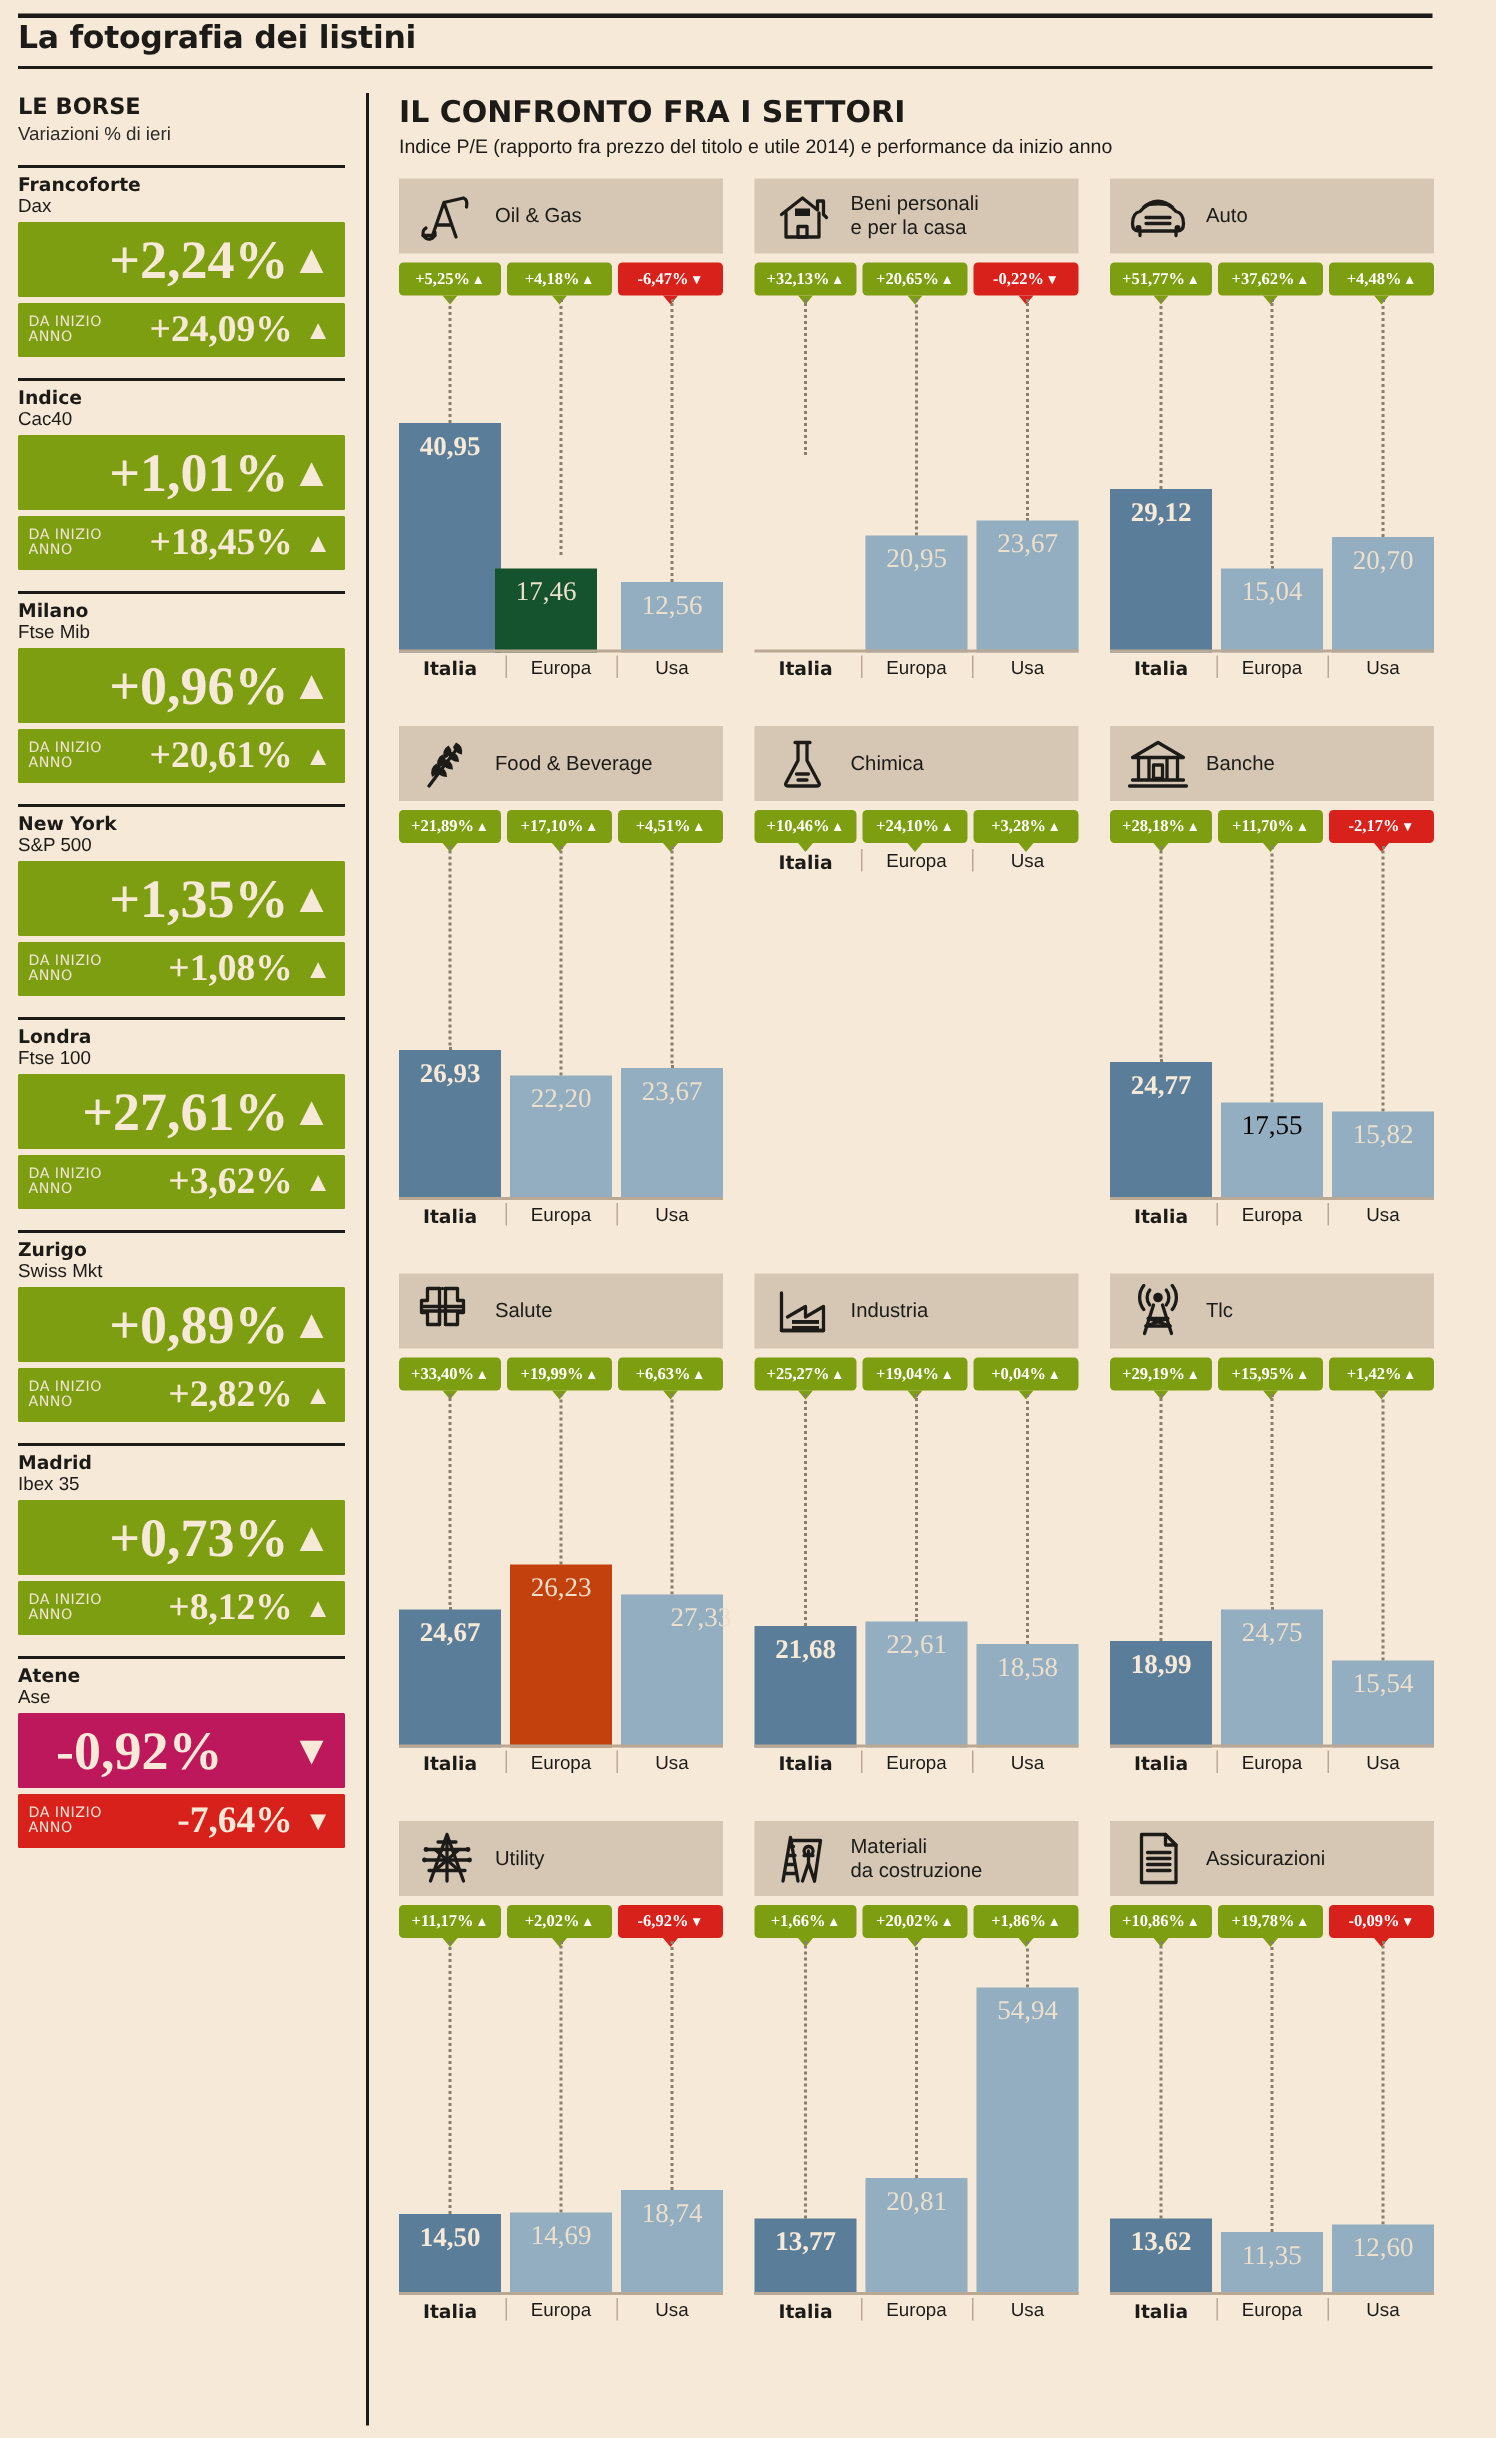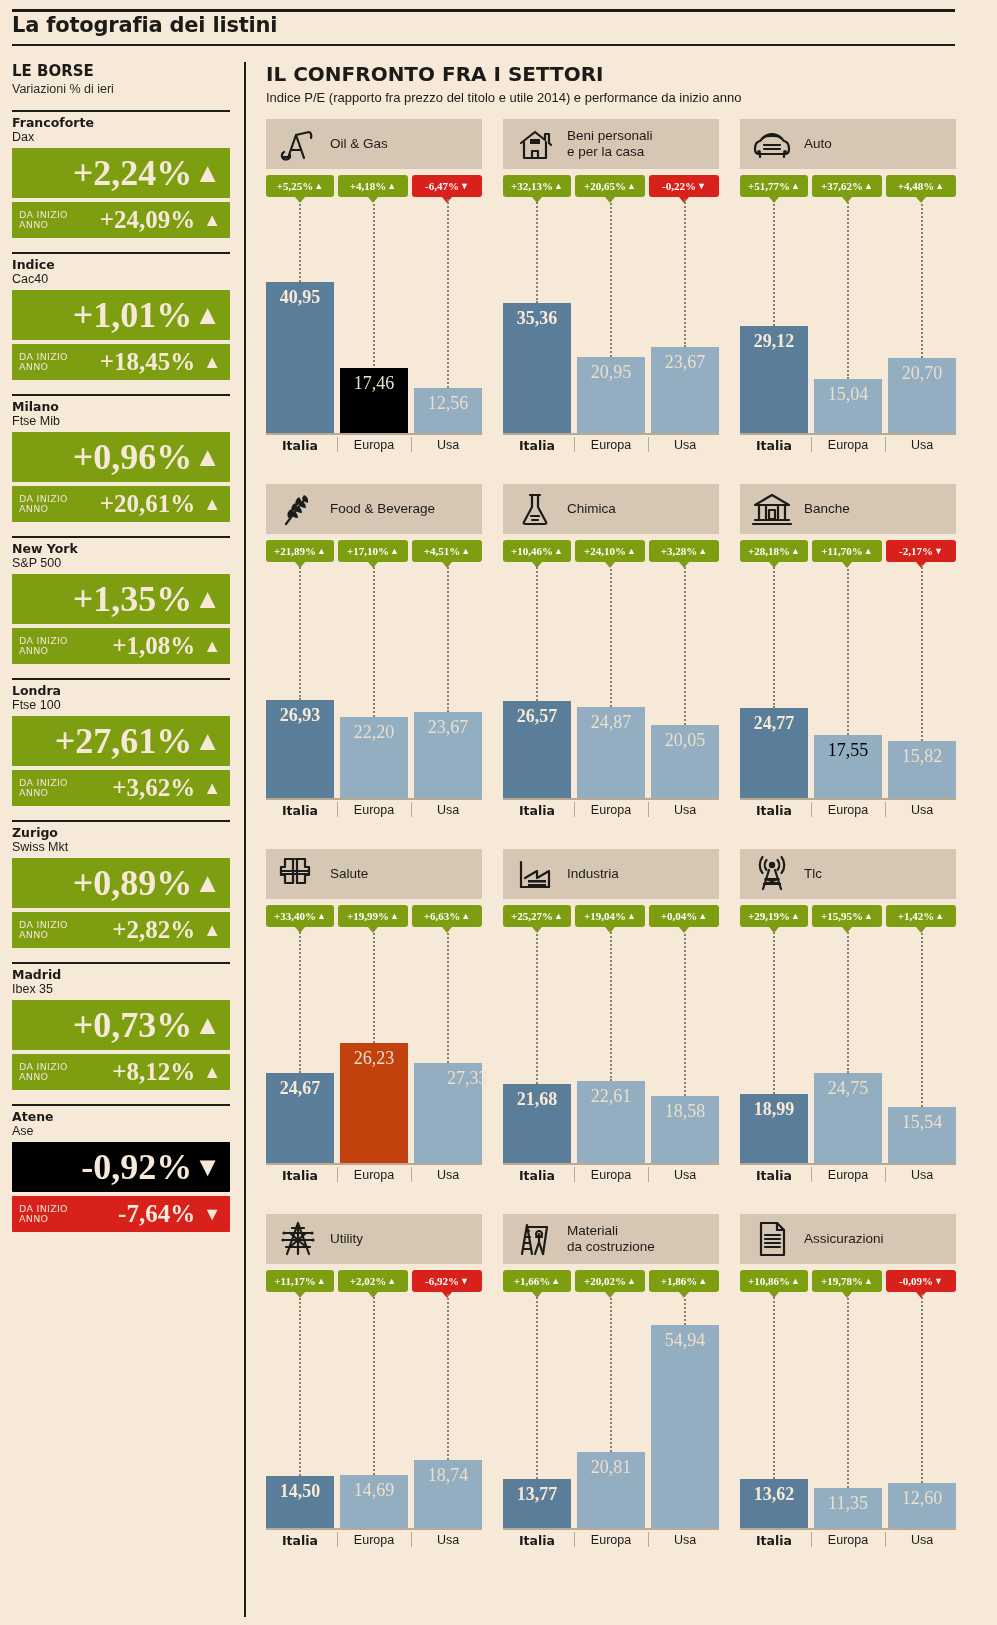--- a/index.html
+++ b/index.html
@@ -183,21 +183,21 @@
           <div class="ytdbar" style="background: rgb(125, 158, 16);">
             <span class="lbl">DA INIZIO<br>ANNO</span>
             <span class="val">+8,12%</span>
             <span class="arw">▲</span>
           </div>
         </div>
         <div class="exch">
           <div class="rule"></div>
           <div class="city">Atene</div>
           <div class="index">Ase</div>
-          <div class="bigbar" style="background: #000000;">
+          <div class="bigbar" style="background: #be185d; gap: 44px;">
             <span class="val">-0,92%</span>
             <span class="arw">▼</span>
           </div>
           <div class="ytdbar" style="background: rgb(217, 33, 28);">
             <span class="lbl">DA INIZIO<br>ANNO</span>
             <span class="val">-7,64%</span>
             <span class="arw">▼</span>
           </div>
         </div>
       </div>
@@ -237,21 +237,21 @@
                 <span style="font-size:9px;margin-left:1px">▼</span>
                 <span class="tri" style="border-top:6px solid #d9211c"></span>
               </div>
             </div>
             <div class="plot">
               <div class="stem" style="left:33px;top:0;height:83px"></div>
               <div class="bar" style="left:0px;width:68px;height:153px;background:#5a7e99">
                 <span class="bval" style="">40,95</span>
               </div>
               <div class="stem" style="left:107px;top:0;height:171px"></div>
-              <div class="bar" style="left:74px;width:68px;height:67px;background:#000000">
+              <div class="bar" style="left:64px;width:68px;height:56px;background:#14532d">
                 <span class="bval" style="font-weight:normal;color:#ecdfcc;">17,46</span>
               </div>
               <div class="stem" style="left:181px;top:0;height:189px"></div>
               <div class="bar" style="left:148px;width:68px;height:47px;background:#92aec0">
                 <span class="bval" style="font-weight:normal;color:#ecdfcc;">12,56</span>
               </div>
               <div class="axis"></div>
             </div>
             <div class="labels">
               <div class="lab it" style="left:0px;width:68px">Italia</div>
@@ -285,23 +285,20 @@
                 <span class="tri" style="border-top:6px solid #7d9e10"></span>
               </div>
               <div class="badge" style="left:146px;width:70px;background:#d9211c">
                 <span>-0,22%</span>
                 <span style="font-size:9px;margin-left:1px">▼</span>
                 <span class="tri" style="border-top:6px solid #d9211c"></span>
               </div>
             </div>
             <div class="plot">
               <div class="stem" style="left:33px;top:0;height:104px"></div>
-              <div class="bar" style="left:0px;width:68px;height:132px;background:#5a7e99">
-                <span class="bval" style="">35,36</span>
-              </div>
               <div class="stem" style="left:107px;top:0;height:158px"></div>
               <div class="bar" style="left:74px;width:68px;height:78px;background:#92aec0">
                 <span class="bval" style="font-weight:normal;color:#ecdfcc;">20,95</span>
               </div>
               <div class="stem" style="left:181px;top:0;height:148px"></div>
               <div class="bar" style="left:148px;width:68px;height:88px;background:#92aec0">
                 <span class="bval" style="font-weight:normal;color:#ecdfcc;">23,67</span>
               </div>
               <div class="axis"></div>
             </div>
@@ -447,35 +444,20 @@
                 <span>+24,10%</span>
                 <span style="font-size:9px;margin-left:1px">▲</span>
                 <span class="tri" style="border-top:6px solid #7d9e10"></span>
               </div>
               <div class="badge" style="left:146px;width:70px;background:#7d9e10">
                 <span>+3,28%</span>
                 <span style="font-size:9px;margin-left:1px">▲</span>
                 <span class="tri" style="border-top:6px solid #7d9e10"></span>
               </div>
             </div>
-            <div class="plot">
-              <div class="stem" style="left:33px;top:0;height:137px"></div>
-              <div class="bar" style="left:0px;width:68px;height:99px;background:#5a7e99">
-                <span class="bval" style="">26,57</span>
-              </div>
-              <div class="stem" style="left:107px;top:0;height:143px"></div>
-              <div class="bar" style="left:74px;width:68px;height:93px;background:#92aec0">
-                <span class="bval" style="font-weight:normal;color:#ecdfcc;">24,87</span>
-              </div>
-              <div class="stem" style="left:181px;top:0;height:161px"></div>
-              <div class="bar" style="left:148px;width:68px;height:75px;background:#92aec0">
-                <span class="bval" style="font-weight:normal;color:#ecdfcc;">20,05</span>
-              </div>
-              <div class="axis"></div>
-            </div>
             <div class="labels">
               <div class="lab it" style="left:0px;width:68px">Italia</div>
               <div class="lsep" style="left:71px"></div>
               <div class="lab" style="left:74px;width:68px">Europa</div>
               <div class="lsep" style="left:145px"></div>
               <div class="lab" style="left:148px;width:68px">Usa</div>
             </div>
           </div>
           <div class="sector c2">
             <div class="shead">

